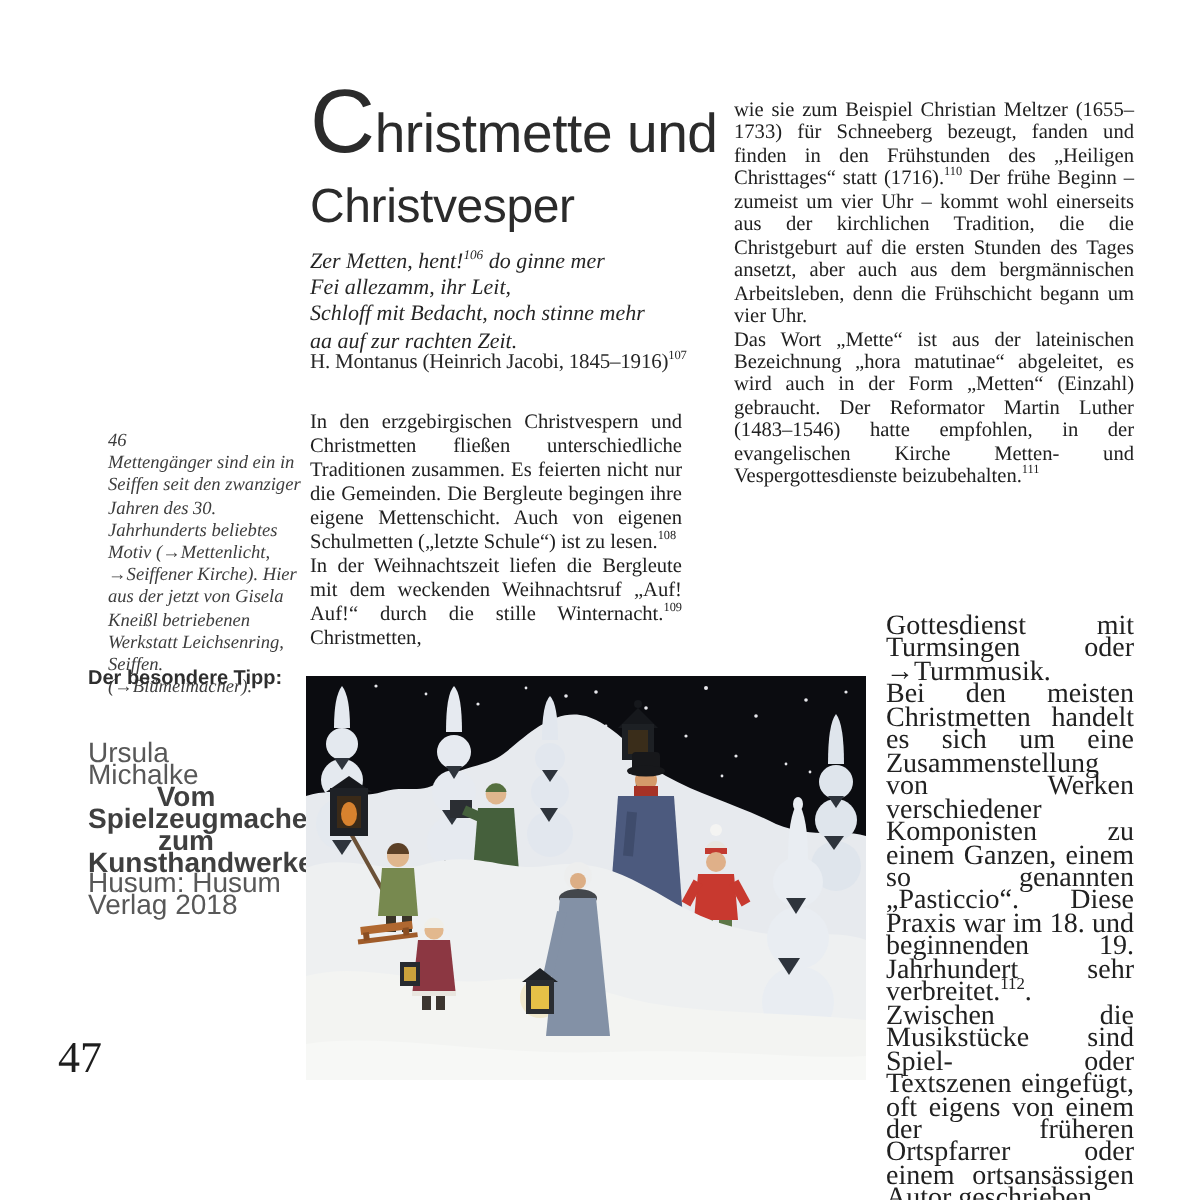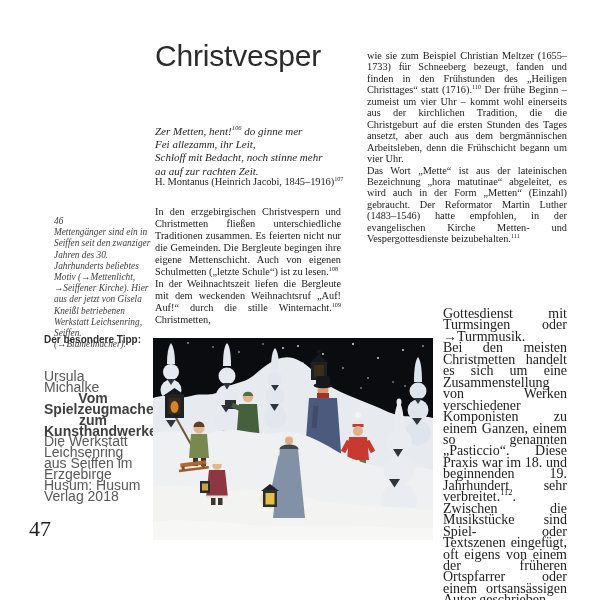--- a/index.html
+++ b/index.html
@@ -18,21 +18,21 @@
            font-size:14px;line-height:10.9px;color:#585858;}
   .tip .tip-title{font-weight:bold;color:#3f3f3f;text-align:center;}
   .pagenum{position:absolute;left:29px;top:516px;font-size:22px;color:#1e1e1e;}
 
   
   .title{position:absolute;left:155px;top:40px;width:210px;margin:0;
          font-family:"Liberation Sans","DejaVu Sans",sans-serif;
          font-weight:300;color:#2b2b2b;letter-spacing:-0.2px;}
   .title .line1{display:block;font-size:27.5px;line-height:42px;}
   .title .bigC{font-size:45px;}
-  .title .line2{display:block;font-size:30px;line-height:31px;}
+  .title .line2{display:block;font-size:24px;line-height:31px;}
 
   .quote{position:absolute;left:155px;top:125px;width:200px;
          font-style:italic;font-size:11px;line-height:13.2px;color:#262626;}
   .attribution{position:absolute;left:155px;top:176px;width:215px;
          font-size:10.5px;color:#262626;white-space:nowrap;letter-spacing:-0.1px;}
 
   .body-col p{margin:0;text-align:justify;hyphens:auto;-webkit-hyphens:auto;}
   .col1{position:absolute;left:155px;top:206px;width:186px;
         font-size:10.3px;line-height:11.95px;color:#212121;}
   .col2{position:absolute;left:367px;top:50px;width:200px;
@@ -53,27 +53,27 @@
 
   <div class="caption">
     <span class="capnum">46</span>
     <span>Mettengänger sind ein in Seiffen seit den zwanziger Jahren des 30. Jahrhunderts beliebtes Motiv (→Mettenlicht, →Seiffener Kirche). Hier aus der jetzt von Gisela Kneißl betriebenen Werkstatt Leichsenring, Seiffen. (→Blümelmacher).</span>
   </div>
 
   <div class="tip-heading">Der besondere Tipp:</div>
   <div class="tip">
     <div>Ursula Michalke</div>
     <div class="tip-title">Vom Spielzeugmacher zum Kunsthandwerker</div>
-    <div>Die Werkstatt Leichsenring aus Seiffen im Erzgebirge</div>
     <div>Husum: Husum Verlag 2018</div>
   </div>
 
   <div class="pagenum">47</div>
 
   <h1 class="title">
+    <span class="line1"><span class="bigC">C</span><span>hristmette und</span></span>
     <span class="line2">Christvesper</span>
   </h1>
 
   <div class="quote">Zer Metten, hent!<sup>106</sup> do ginne mer<br>Fei allezamm, ihr Leit,<br>Schloff mit Bedacht, noch stinne mehr<br>aa auf zur rachten Zeit.</div>
   <div class="attribution">H. Montanus (Heinrich Jacobi, 1845–1916)<sup>107</sup></div>
 
   <div class="col1 body-col">
       <p>In den erzgebirgischen Christvespern und Christmetten fließen unterschiedliche Traditionen zusammen. Es feierten nicht nur die Gemeinden. Die Bergleute begingen ihre eigene Mettenschicht. Auch von eigenen Schulmetten („letzte Schule“) ist zu lesen.<sup>108</sup></p>
       <p>In der Weihnachtszeit liefen die Bergleute mit dem weckenden Weihnachtsruf „Auf! Auf!“ durch die stille Winternacht.<sup>109</sup> Christmetten,</p>
     </div>

